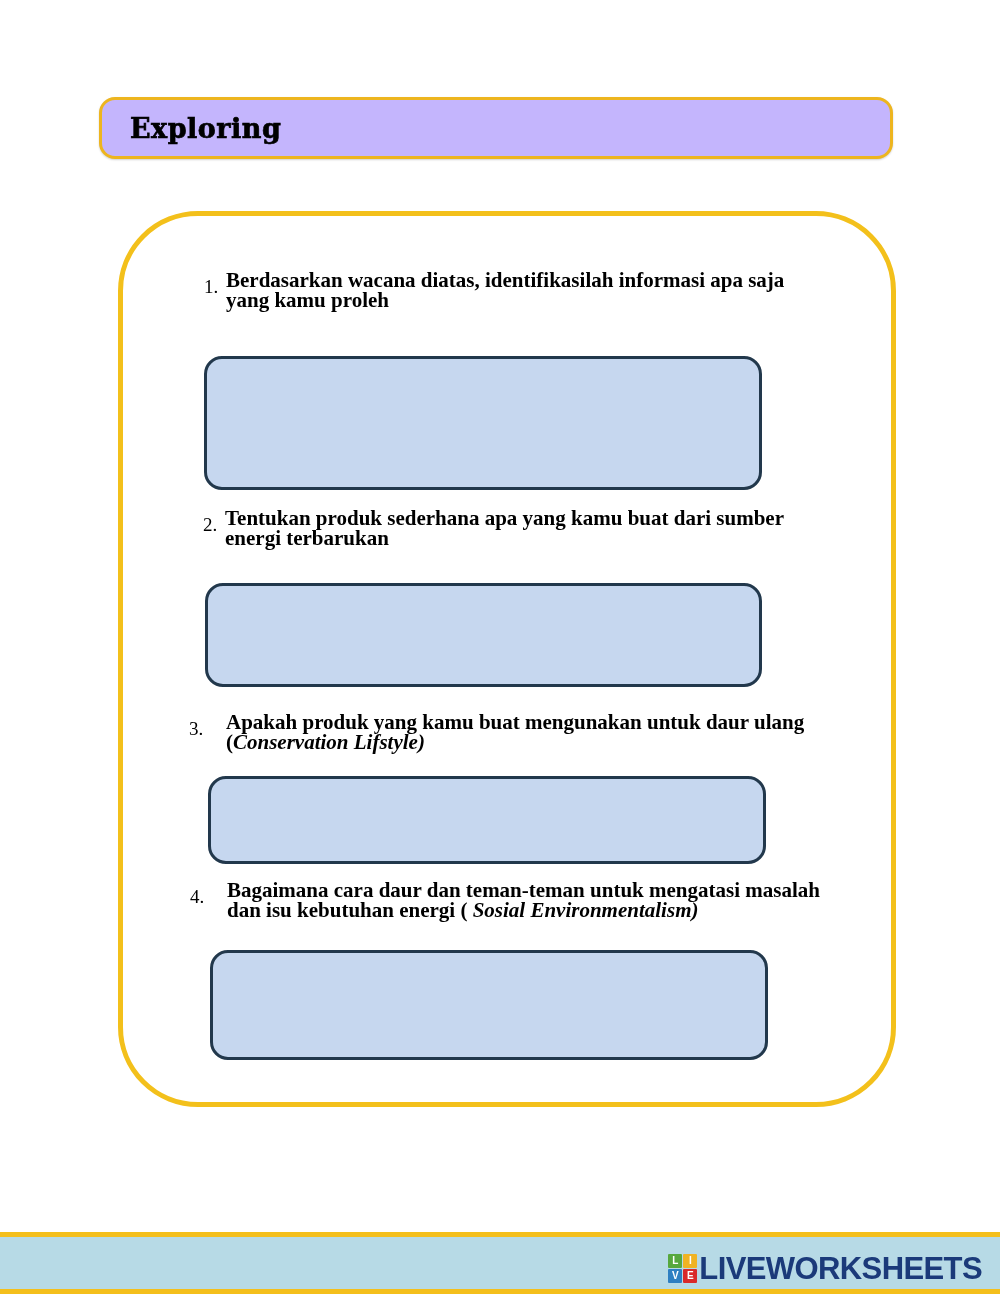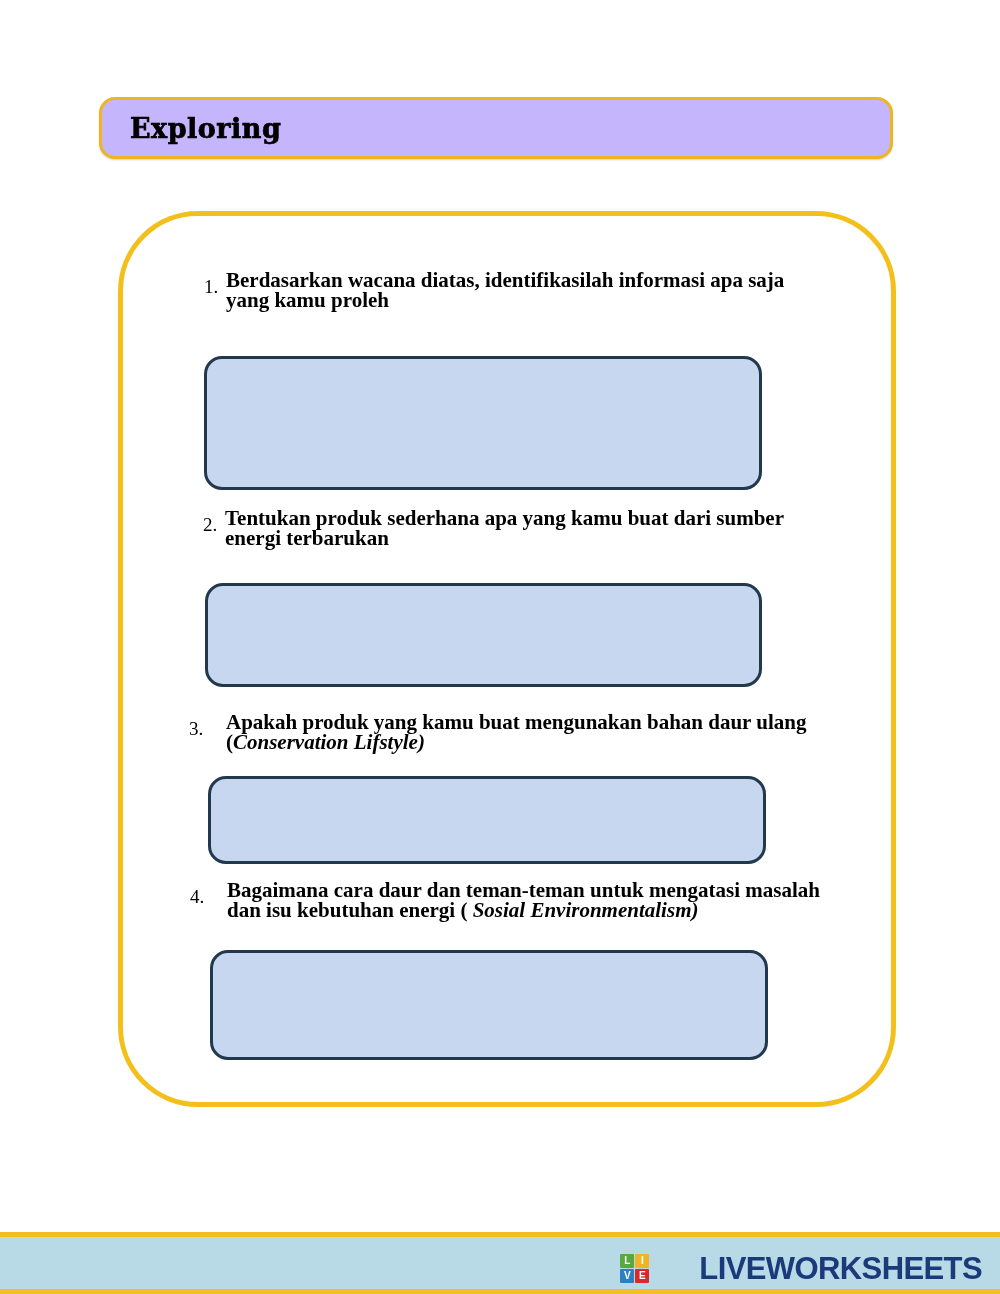--- a/index.html
+++ b/index.html
@@ -152,21 +152,20 @@
   .logo-cell.i { background: #f0b323; }
   .logo-cell.v { background: #2e7fc2; }
   .logo-cell.e { background: #d92a2a; }
   .logo-word {
     font-family: "Liberation Sans", sans-serif;
     font-weight: bold;
     font-size: 31px;
     letter-spacing: -0.6px;
     color: #1b3a7a;
     line-height: 1;
-    margin-left: 48px;
   }
 </style>
 </head>
 <body>
 
 <div class="header-box">
   <div class="header-title">Exploring</div>
 </div>
 
 <div class="content-card"></div>
@@ -178,21 +177,21 @@
 <div class="answer-box" id="a1"></div>
 
 <div class="question" id="q2">
   <span class="q-num">2.</span>
   <span class="q-text">Tentukan produk sederhana apa yang kamu buat dari sumber energi terbarukan</span>
 </div>
 <div class="answer-box" id="a2"></div>
 
 <div class="question" id="q3">
   <span class="q-num">3.</span>
-  <span class="q-text"><span>Apakah produk yang kamu buat mengunakan bahan daur ulang (</span><i>Conservation Lifstyle)</i></span>
+  <span class="q-text"><span>Apakah produk yang kamu buat mengunakan untuk daur ulang (</span><i>Conservation Lifstyle)</i></span>
 </div>
 <div class="answer-box" id="a3"></div>
 
 <div class="question" id="q4">
   <span class="q-num">4.</span>
   <span class="q-text"><span>Bagaimana cara daur dan teman-teman untuk mengatasi masalah dan isu kebutuhan energi ( </span><i>Sosial Environmentalism)</i></span>
 </div>
 <div class="answer-box" id="a4"></div>
 
 <div class="footer">

